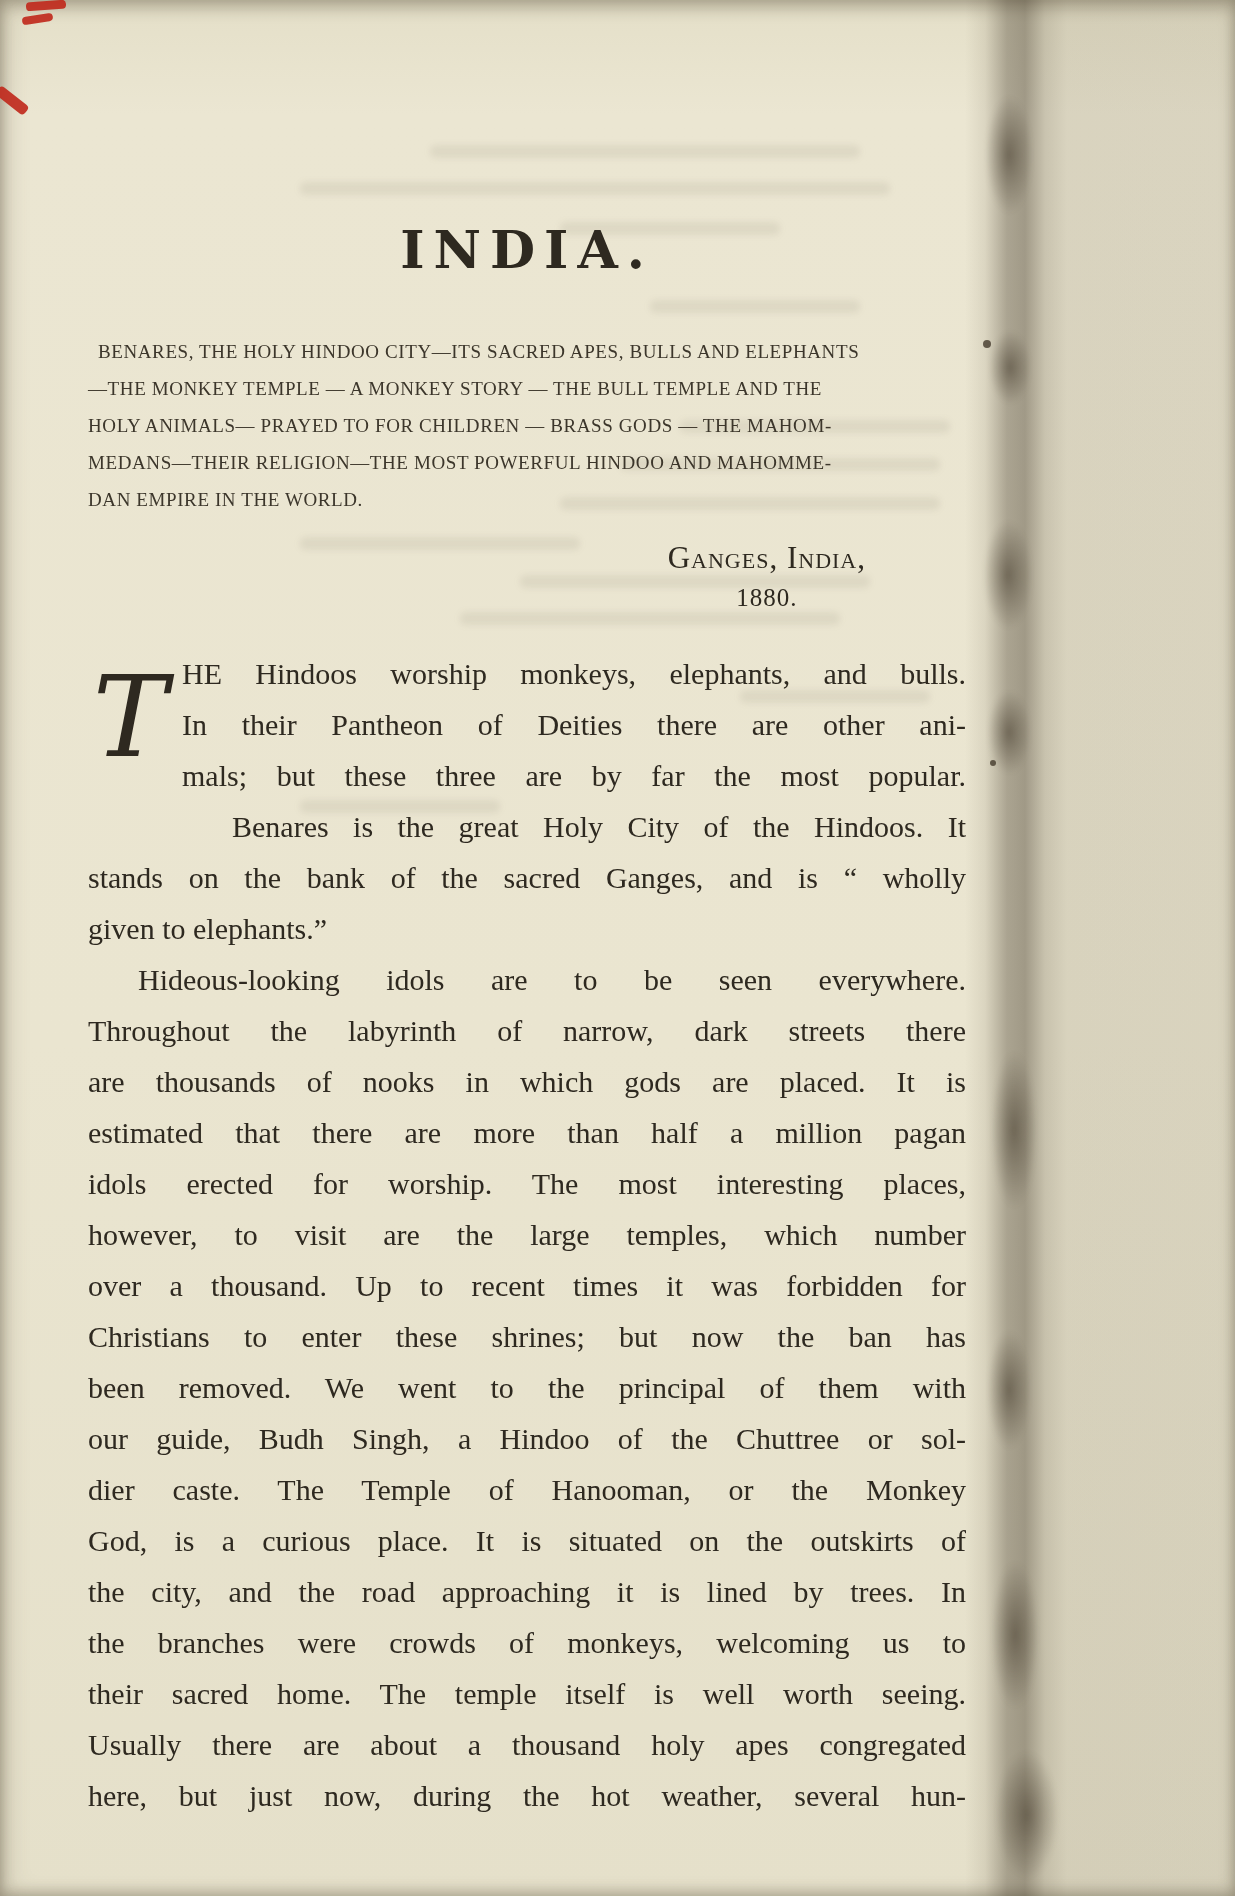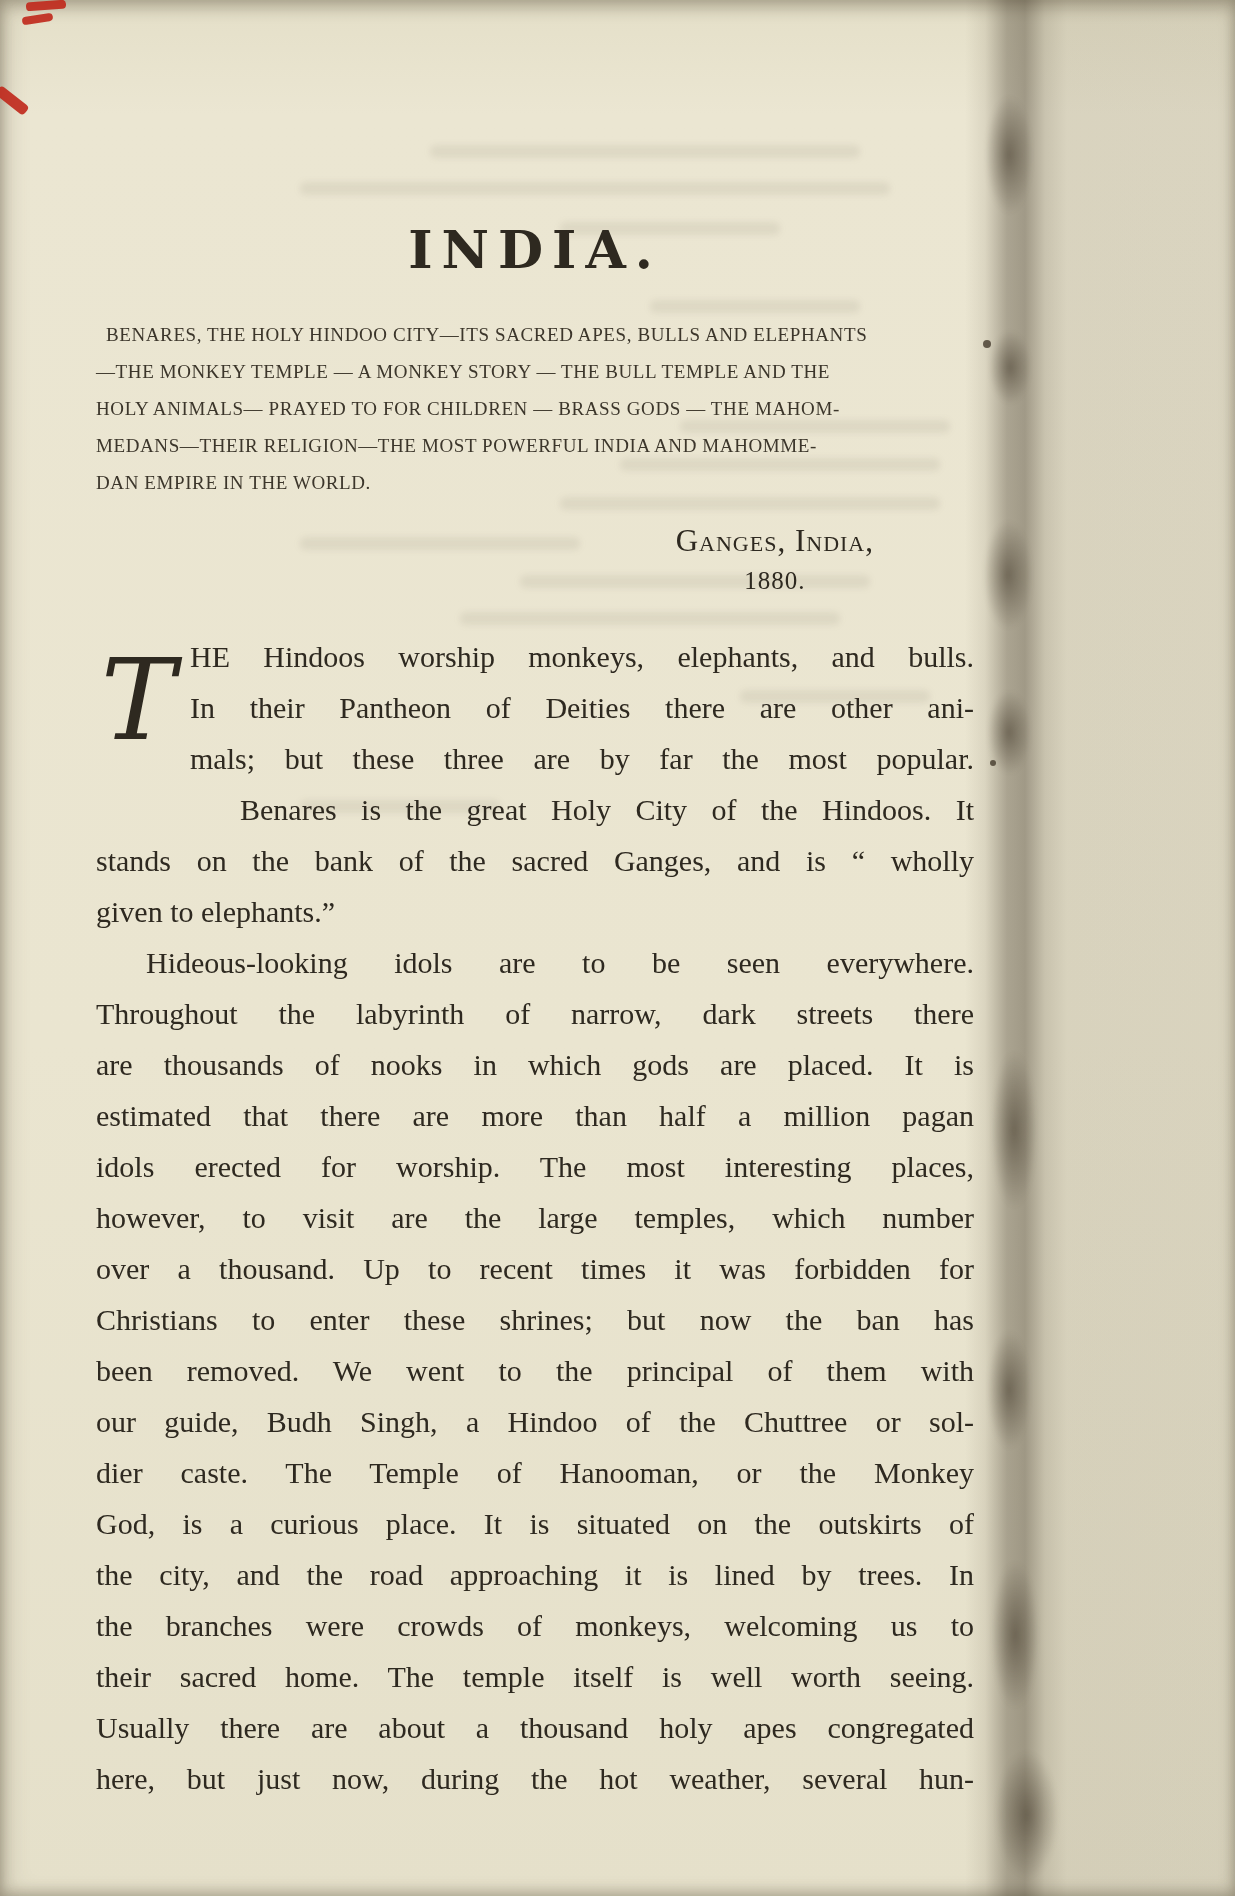--- a/index.html
+++ b/index.html
@@ -20,33 +20,33 @@
 
   
   .ghosts{ position:absolute; inset:0; pointer-events:none; }
   .ghost{
     position:absolute; height:13px; border-radius:6px;
     background: rgba(108,98,78,0.10);
     filter: blur(3px);
   }
 
   
-  .text-block{ position:absolute; left:96px; top:0; width:878px; }
+  .text-block{ position:absolute; left:88px; top:0; width:878px; }
 
   .title{
     margin-top:224px;
     font-family:"DejaVu Serif","Liberation Serif",serif;
     font-weight:bold;
     font-size:52px; line-height:52px;
     letter-spacing:9px;
     text-align:center;
     color: var(--ink, #2e2920);
   }
 
-  .summary{ margin-top:40px; color: var(--summary-ink, #3c362b); }
+  .summary{ margin-top:57px; color: var(--summary-ink, #3c362b); }
   .s-line{
     font-size:19px; line-height:37px; letter-spacing:0.6px;
     text-align:left; white-space:nowrap;
   }
   .s-line:first-child{ text-indent:10px; }
 
   .dateline{ margin-top:20px; width:fit-content; margin-left:auto; margin-right:100px; text-align:center; }
   .dateline .place{
     font-variant:small-caps; font-size:31px; line-height:40px; letter-spacing:1px;
   }
@@ -122,21 +122,21 @@
   </div>
 
   <div class="text-block">
 
     <h1 class="title">INDIA.</h1>
 
     <div class="summary">
       <div class="s-line">BENARES, THE HOLY HINDOO CITY—ITS SACRED APES, BULLS AND ELEPHANTS</div>
       <div class="s-line">—THE MONKEY TEMPLE — A MONKEY STORY — THE BULL TEMPLE AND THE</div>
       <div class="s-line">HOLY ANIMALS— PRAYED TO FOR CHILDREN — BRASS GODS — THE MAHOM-</div>
-      <div class="s-line">MEDANS—THEIR RELIGION—THE MOST POWERFUL INDIA AND MAHOMME-</div>
+      <div class="s-line">MEDANS—THEIR RELIGION—THE MOST POWERFUL HINDOO AND MAHOMME-</div>
       <div class="s-line">DAN EMPIRE IN THE WORLD.</div>
     </div>
 
     <div class="dateline">
       <div class="place">Ganges, India,</div>
       <div class="year">1880.</div>
     </div>
 
     <div class="body-text">
 

